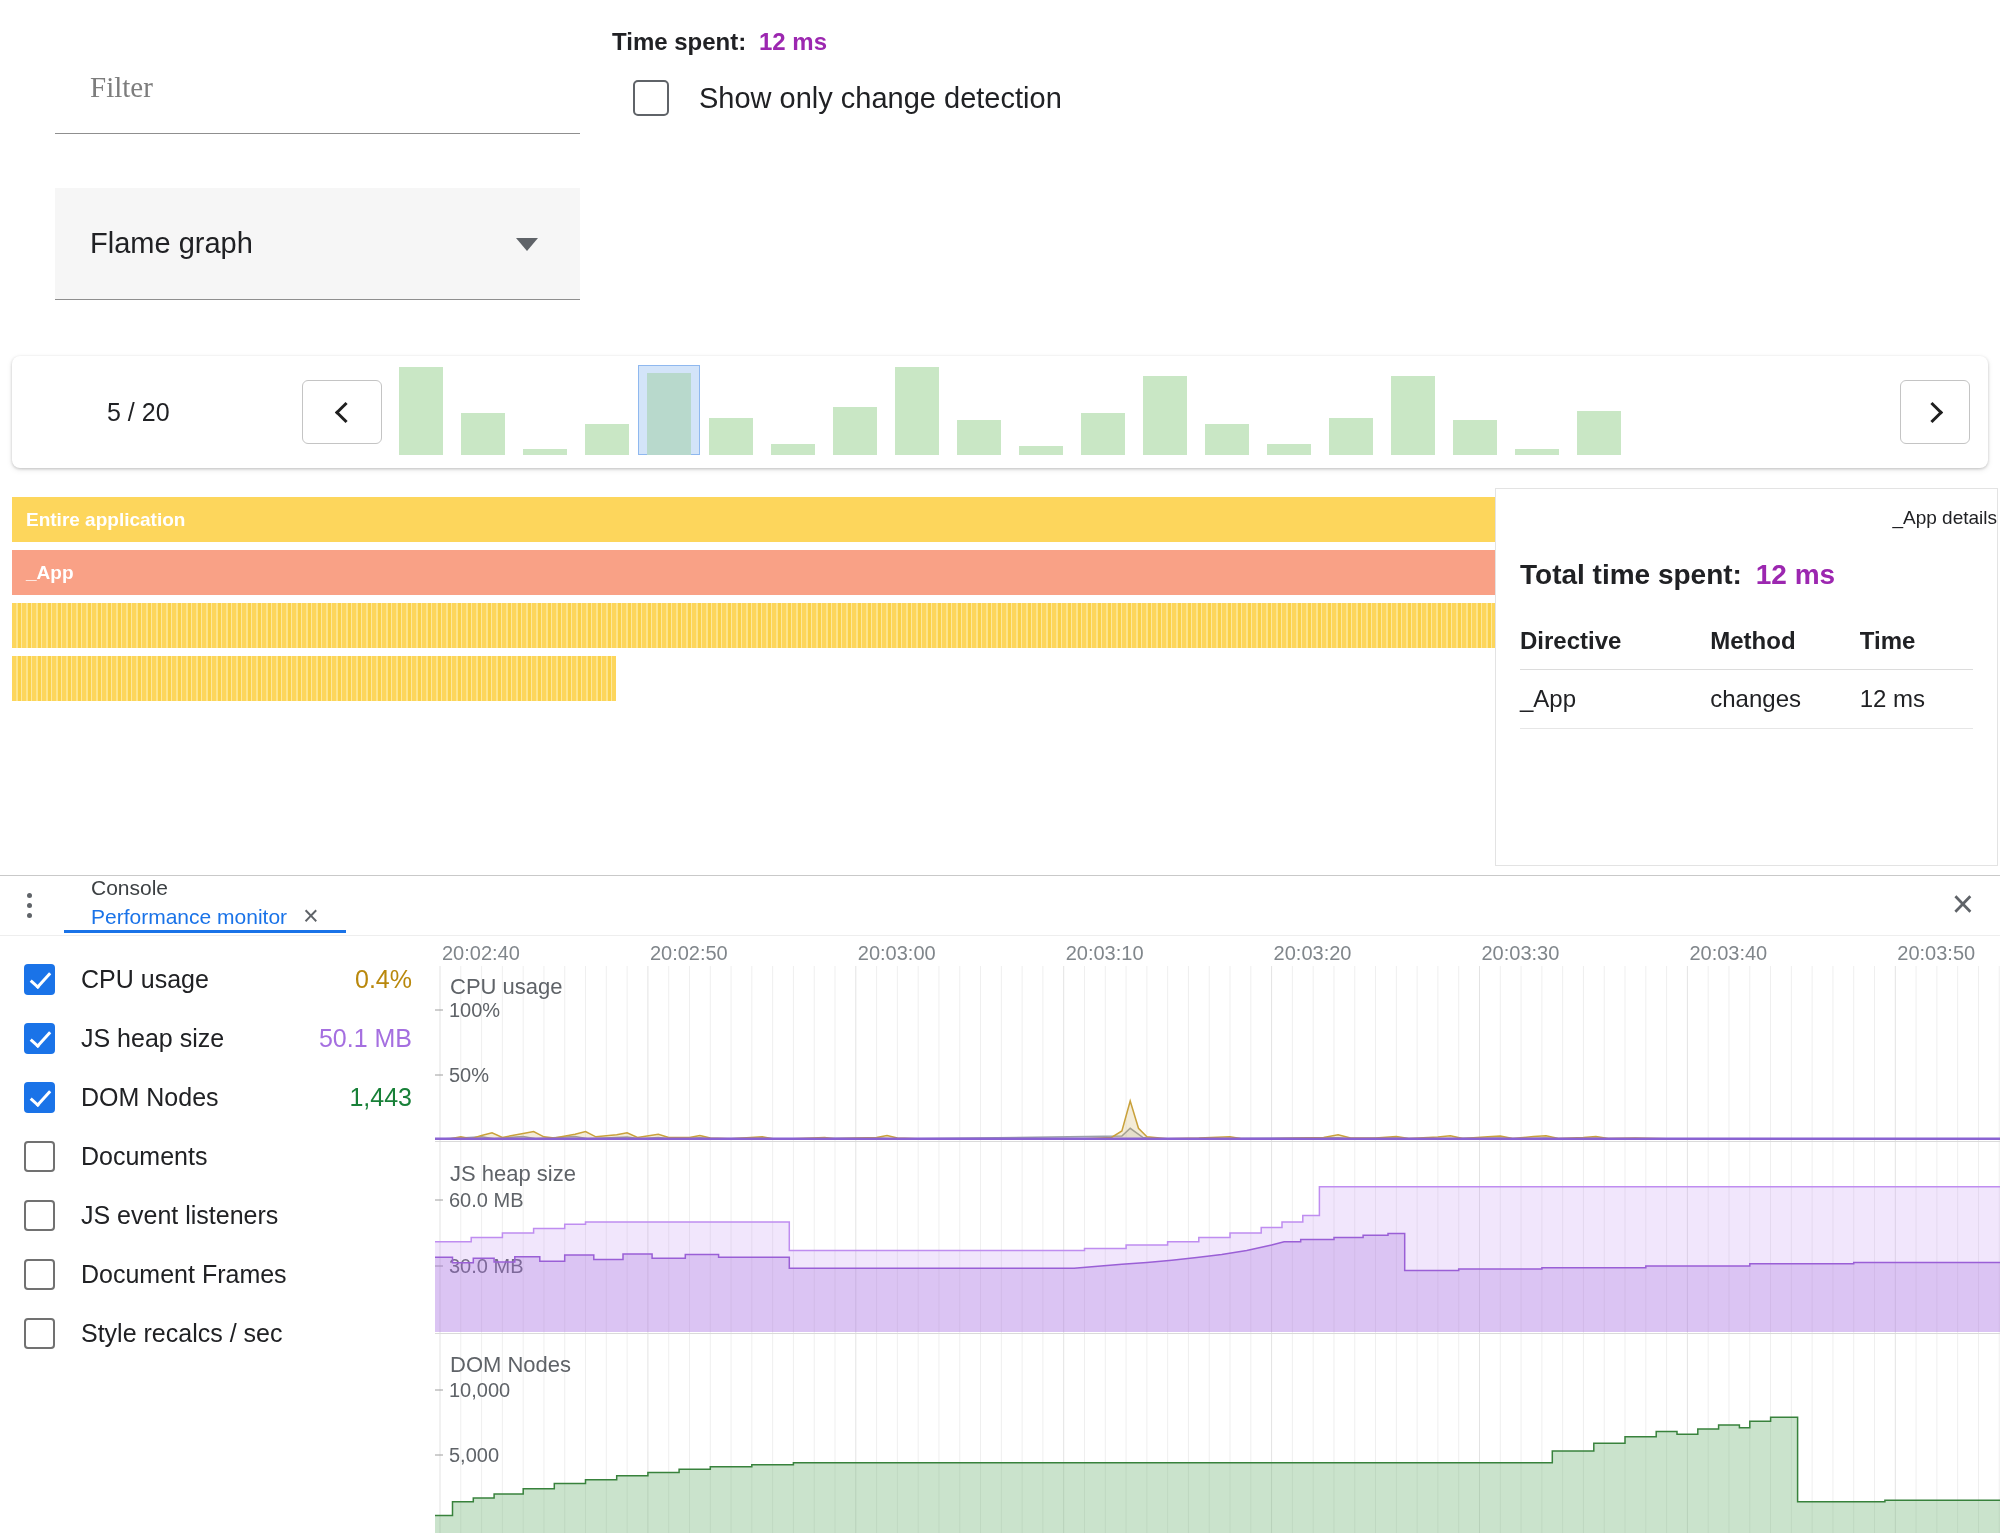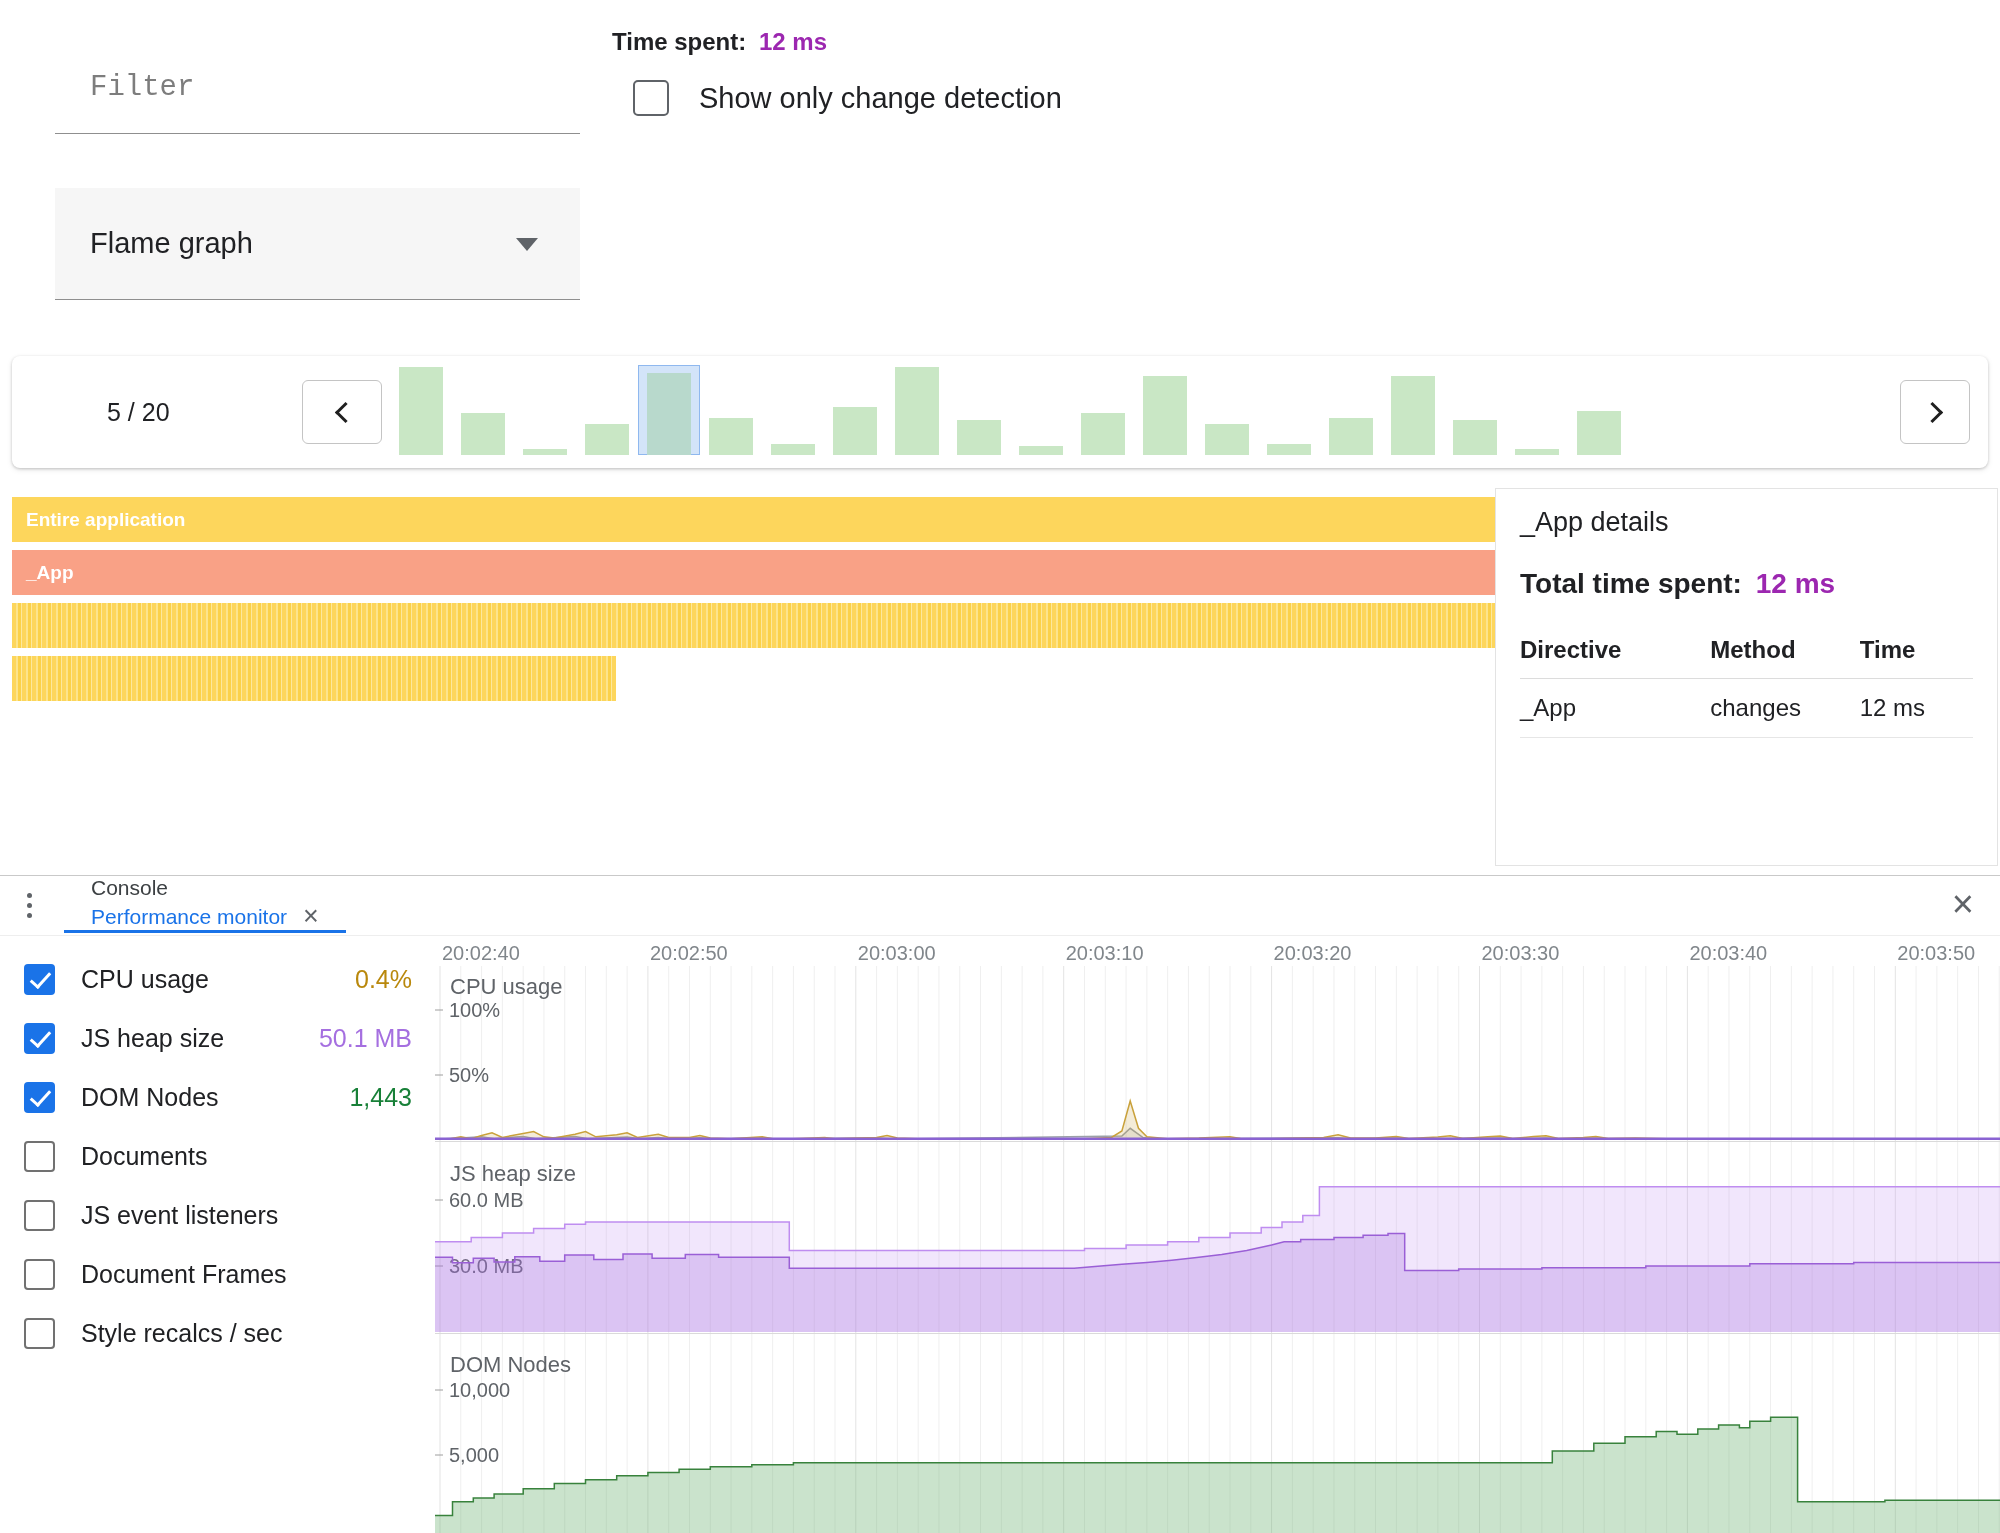--- a/index.html
+++ b/index.html
@@ -2,21 +2,21 @@
 <html style="--accent_purple: #9c27b0; --tab_blue: #1a73e8; --checkbox_blue: #1a73e8; --flame_yellow: #fdd65c; --flame_salmon: #f9a186; --bar_green: #c9e7c5; --selected_bar_bg: #d3e4f9; --selected_bar_border: #8fb8ef;"><head>
 <meta charset="utf-8">
 <style>
   *{margin:0;padding:0;box-sizing:border-box;}
   html,body{width:2000px;height:1533px;overflow:hidden;}
   body{font-family:"Liberation Sans",sans-serif;background:#fff;color:#202124;position:relative;}
 
   
   .profiler{position:absolute;left:0;top:0;width:2000px;height:875px;}
   .filter{position:absolute;left:55px;top:24px;width:525px;height:110px;border:none;border-bottom:1px solid #8f8f8f;
-          font-family:Liberation Mono, monospace;font-size:29px;padding:18px 0 0 35px;color:#202124;background:#fff;outline:none;}
+          font-family:Liberation Serif, serif;font-size:29px;padding:18px 0 0 35px;color:#202124;background:#fff;outline:none;}
   .filter::placeholder{color:#7d7d7d;}
   .time-spent{position:absolute;left:612px;top:28px;font-size:24px;font-weight:700;}
   .purple{color:var(--accent_purple);}
   .time-spent .purple{margin-left:6px;}
   .cd-row{position:absolute;left:633px;top:80px;display:flex;align-items:center;gap:30px;font-size:29px;cursor:pointer;}
   .big-cb{width:36px;height:36px;border:2px solid #5f6368;border-radius:5px;background:#fff;flex:none;}
   .save-btn{position:absolute;left:1822px;top:25px;width:162px;height:93px;background:#fff;border:1px solid #cfcfcf;border-radius:6px;
             font-family:inherit;font-size:29px;font-weight:700;color:#1f1f1f;line-height:1.25;cursor:pointer;}
   .select{position:absolute;left:55px;top:188px;width:525px;height:112px;background:#f6f6f6;border-bottom:1px solid #8f8f8f;
           display:flex;align-items:center;padding-left:35px;font-size:29px;cursor:pointer;}
@@ -38,21 +38,21 @@
   .bar-slot.selected{background:var(--selected_bar_bg);box-shadow:inset 0 0 0 1px var(--selected_bar_border);}
   .bar-slot.selected .bar{background:#b8d9cc;}
 
   .flame{position:absolute;left:12px;top:497px;width:1742px;}
   .flame-row{height:45px;margin-bottom:8px;display:flex;align-items:center;padding-left:14px;color:#fff;font-weight:700;font-size:19px;cursor:pointer;}
   .flame-row.solid-yellow{background:var(--flame_yellow);}
   .flame-row.solid-salmon{background:var(--flame_salmon);}
   .flame-row.striped-yellow{background:repeating-linear-gradient(90deg,#fdd65c 0px,#fdd65c 4px,#fce48d 4px,#fce48d 6px,#fbd149 6px,#fbd149 9px,#fde89c 9px,#fde89c 10px);}
 
   .details{position:absolute;left:1495px;top:488px;width:503px;height:378px;border:1px solid #e3e3e3;background:#fff;}
-  .details-title{margin:18px 0 0 24px;font-size:27px;font-weight:500;}
+  .details-title{margin:18px 0 0 24px;font-size:19px;font-weight:500;text-align:right;}
   .details-total{margin:30px 0 0 24px;font-size:28px;font-weight:700;}
   .details-total .purple{margin-left:6px;}
   .details-table{margin:26px 24px 0 24px;width:calc(100% - 48px);border-collapse:collapse;font-size:24px;}
   .details-table th{text-align:left;font-weight:700;padding:10px 0 14px;border-bottom:1px solid #dcdcdc;}
   .details-table td{padding:15px 0;border-bottom:1px solid #e6e6e6;}
   .details-table th:nth-child(1),.details-table td:nth-child(1){width:42%;}
   .details-table th:nth-child(2),.details-table td:nth-child(2){width:33%;}
   .details-table th:nth-child(3),.details-table td:nth-child(3){width:25%;}
 
   

